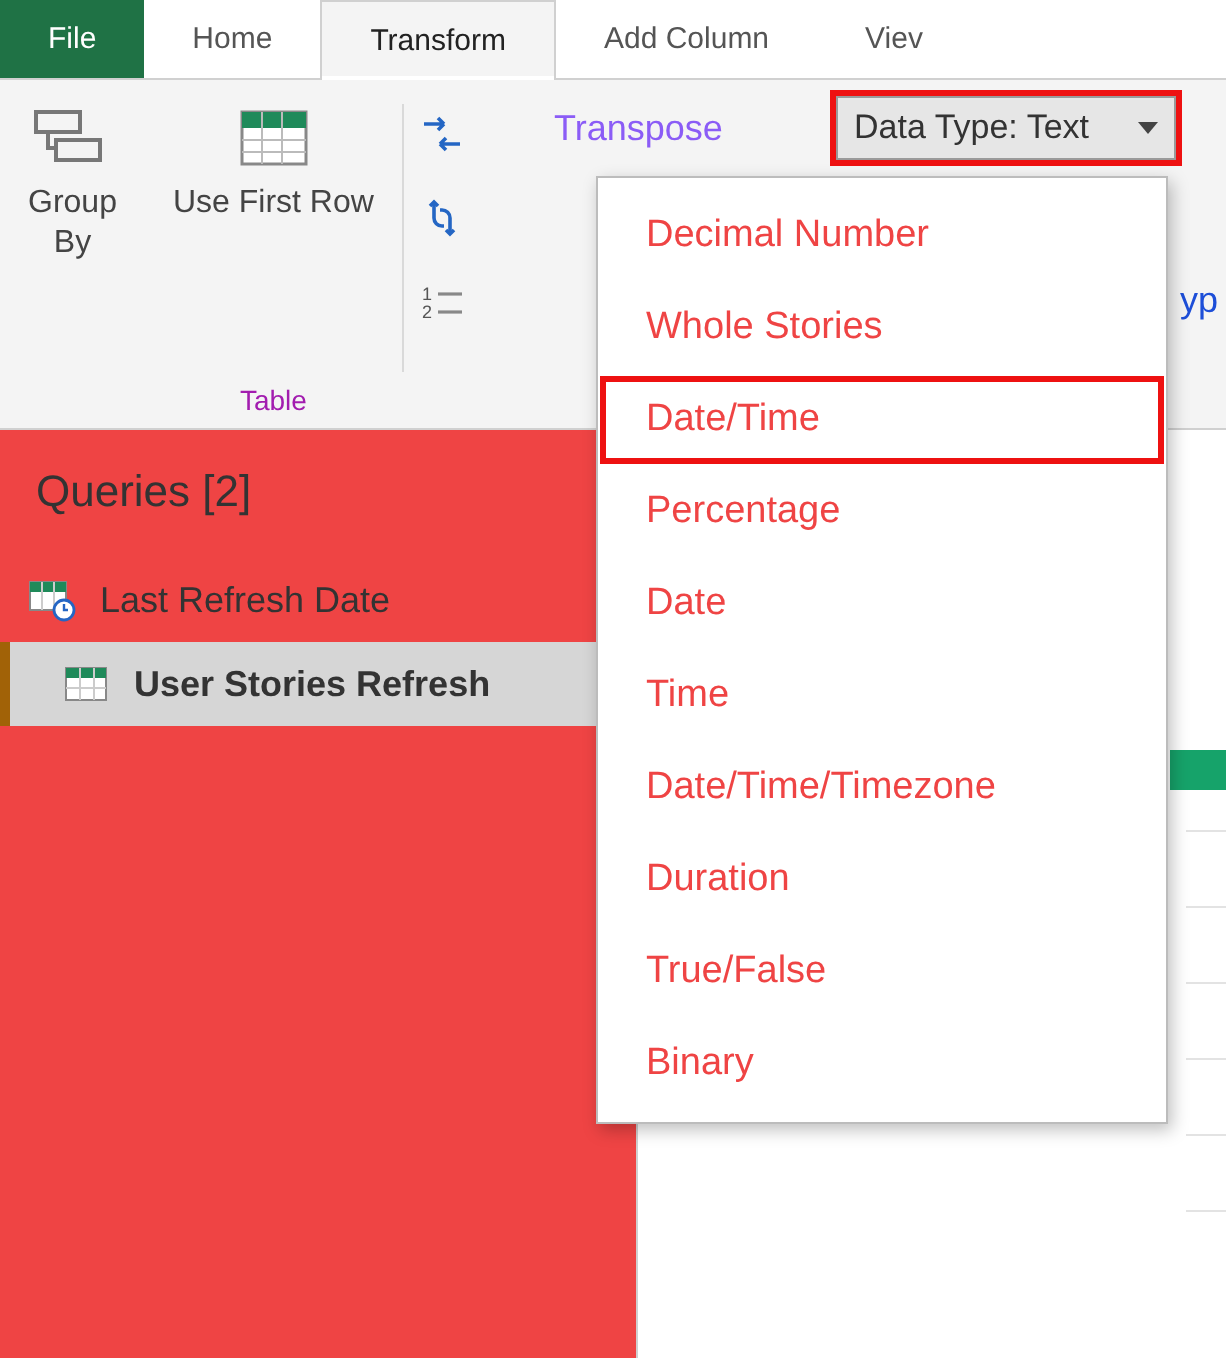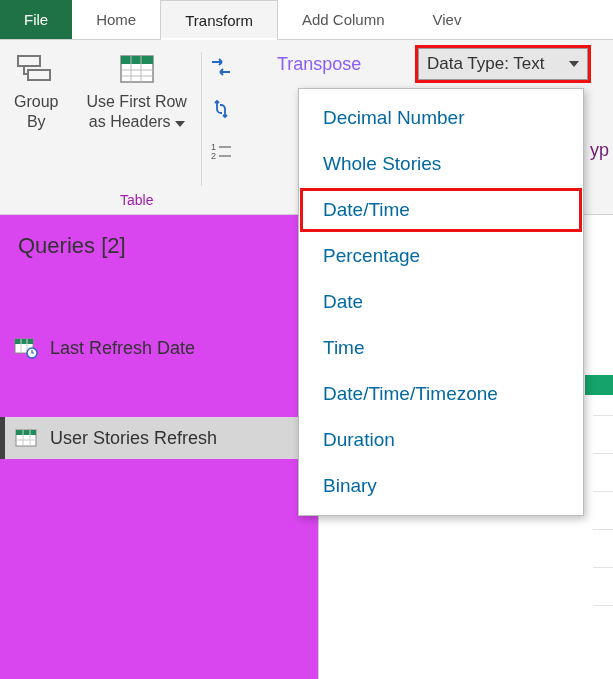--- a/index.html
+++ b/index.html
@@ -123,53 +123,53 @@
     outline-offset: 0;
   }
   .datatype-btn .caret {
     margin-left: auto;
   }
   .ribbon-right-truncated {
     position: absolute;
     right: 4px;
     top: 100px;
     font-size: 18px;
-    color: #701a75;
+    color: #1d4ed8;
   }
   
   .lowersplit {
     display: flex;
     height: calc(679px - 40px - 175px);
   }
   .queries {
     width: 319px;
-    background: #d946ef;
+    background: #ef4444;
     border-right: 1px solid #d0d0d0;
     display: flex;
     flex-direction: column;
-    gap: 48px;
   }
   .queries-header {
     font-size: 22px;
     color: #333;
     padding: 18px 18px 20px 18px;
   }
   .qitem {
     display: flex;
     align-items: center;
     gap: 12px;
     padding: 10px 14px;
     font-size: 18px;
     color: #333;
     cursor: pointer;
   }
   .qitem.selected {
     background: #d6d6d6;
-    border-left: 5px solid #404040;
-    padding-left: 9px;
+    border-left: 5px solid #a16207;
+    padding-left: 26px;
+    font-weight: bold;
   }
   .qicon { width: 24px; height: 22px; display:flex; align-items:center; justify-content:center; }
   .canvas {
     flex: 1;
     position: relative;
     background: #fff;
   }
   .green-strip {
     position: absolute;
     right: 0;
@@ -187,21 +187,21 @@
     width: 286px;
     background: #fff;
     border: 1px solid #bcbcbc;
     box-shadow: 2px 3px 8px rgba(0,0,0,.25);
     z-index: 50;
     padding: 6px 0;
   }
   .dd-item {
     padding: 12px 24px;
     font-size: 19px;
-    color: #0369a1;
+    color: #ef4444;
     cursor: pointer;
   }
   .dd-item.highlight {
     outline: 3px solid #e11;
     outline-offset: -4px;
   }
   .caret-down {
     width: 0; height: 0;
     border-left: 5px solid transparent;
     border-right: 5px solid transparent;
@@ -254,21 +254,20 @@
           <rect x="4" y="4" width="32" height="26" fill="#fff" stroke="#888" stroke-width="1.5"></rect>
           <rect x="4" y="4" width="32" height="8" fill="#1f8a5a"></rect>
           <line x1="14" y1="4" x2="14" y2="30" stroke="#bbb"></line>
           <line x1="24" y1="4" x2="24" y2="30" stroke="#bbb"></line>
           <line x1="4" y1="18" x2="36" y2="18" stroke="#bbb"></line>
           <line x1="4" y1="24" x2="36" y2="24" stroke="#bbb"></line>
         </svg>
       </span>
       <div class="lbl">
         <div>Use First Row</div>
-        <div><span>as Headers</span><span class="caret-down" style="margin-left:4px"></span></div>
       </div>
     </div>
     <div class="group-caption">Table</div>
   </div>
 
   <div class="vsep"></div>
 
   <div class="mini-col">
     <div class="mini">
       <svg width="24" height="22" viewBox="0 0 24 22">
@@ -349,14 +348,15 @@
 
 <div class="dropdown">
   <div class="dd-item"><span>Decimal Number</span></div>
   <div class="dd-item"><span>Whole Stories</span></div>
   <div class="dd-item highlight"><span>Date/Time</span></div>
   <div class="dd-item"><span>Percentage</span></div>
   <div class="dd-item"><span>Date</span></div>
   <div class="dd-item"><span>Time</span></div>
   <div class="dd-item"><span>Date/Time/Timezone</span></div>
   <div class="dd-item"><span>Duration</span></div>
+  <div class="dd-item"><span>True/False</span></div>
   <div class="dd-item"><span>Binary</span></div>
 </div>
 
 </body></html>

